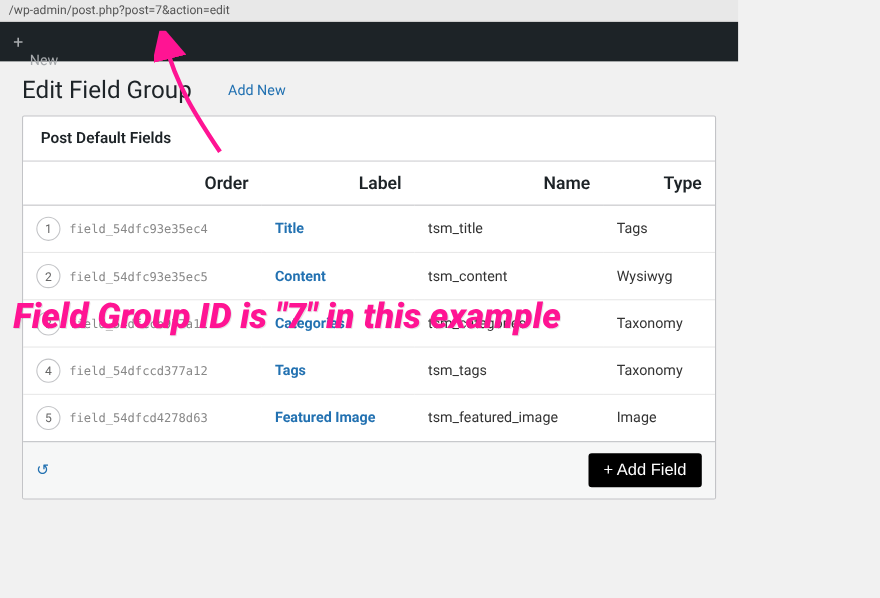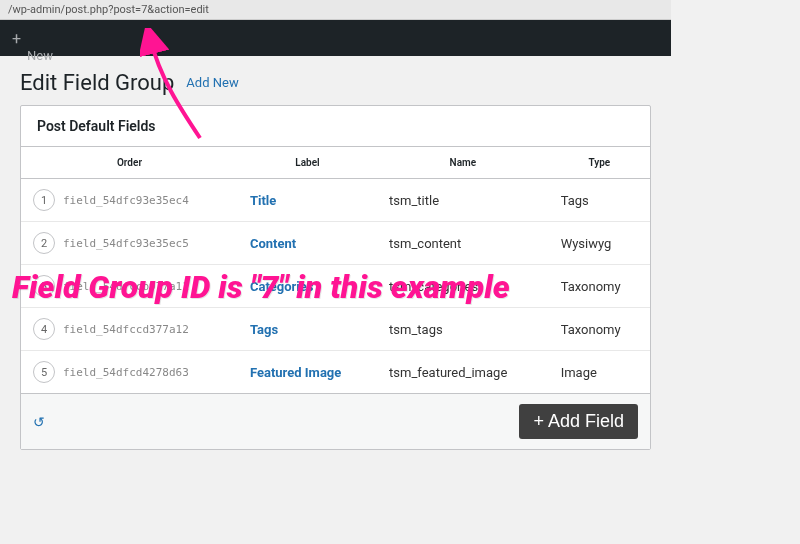--- a/index.html
+++ b/index.html
@@ -36,20 +36,21 @@
       gap: 12px;
     }
     #page-header h1 { font-size: 22px; font-weight: 400; color: #1d2327; }
     #add-new-btn {
       background: none;
       border: none;
       color: #2271b1;
       font-size: 13px;
       cursor: pointer;
       text-decoration: none;
+      margin-left: 21px;
     }
 
     
     #content {
       padding: 0 20px 20px 20px;
     }
 
     
     .postbox {
       background: #fff;
@@ -65,23 +66,23 @@
       border-bottom: 1px solid #c3c4c7;
     }
 
     
     .field-table {
       width: 100%;
       border-collapse: collapse;
     }
     .field-table thead tr th {
       padding: 10px 12px;
-      text-align: center;
+      text-align: right;
       font-weight: 600;
-      font-size: 10px;
+      font-size: 16px;
       color: #1d2327;
       border-bottom: 1px solid #c3c4c7;
       background: #fff;
     }
     .field-table tbody tr {
       border-bottom: 1px solid #e8e8e8;
     }
     .field-table tbody tr:last-child {
       border-bottom: none;
     }
@@ -156,26 +157,26 @@
     }
     .drag-hint {
       color: #2271b1;
       font-size: 12px;
       display: flex;
       align-items: center;
       gap: 5px;
     }
     .drag-icon { font-size: 14px; }
     .add-field-btn {
-      background: #404040;
+      background: #000000;
       color: #fff;
       border: none;
       padding: 7px 14px;
       border-radius: 3px;
-      font-size: 18px;
+      font-size: 15px;
       cursor: pointer;
       font-weight: 500;
     }
 
     .wrapper {
       position: relative;
       width: 671px;
       min-height: 544px;
     }
   </style>

